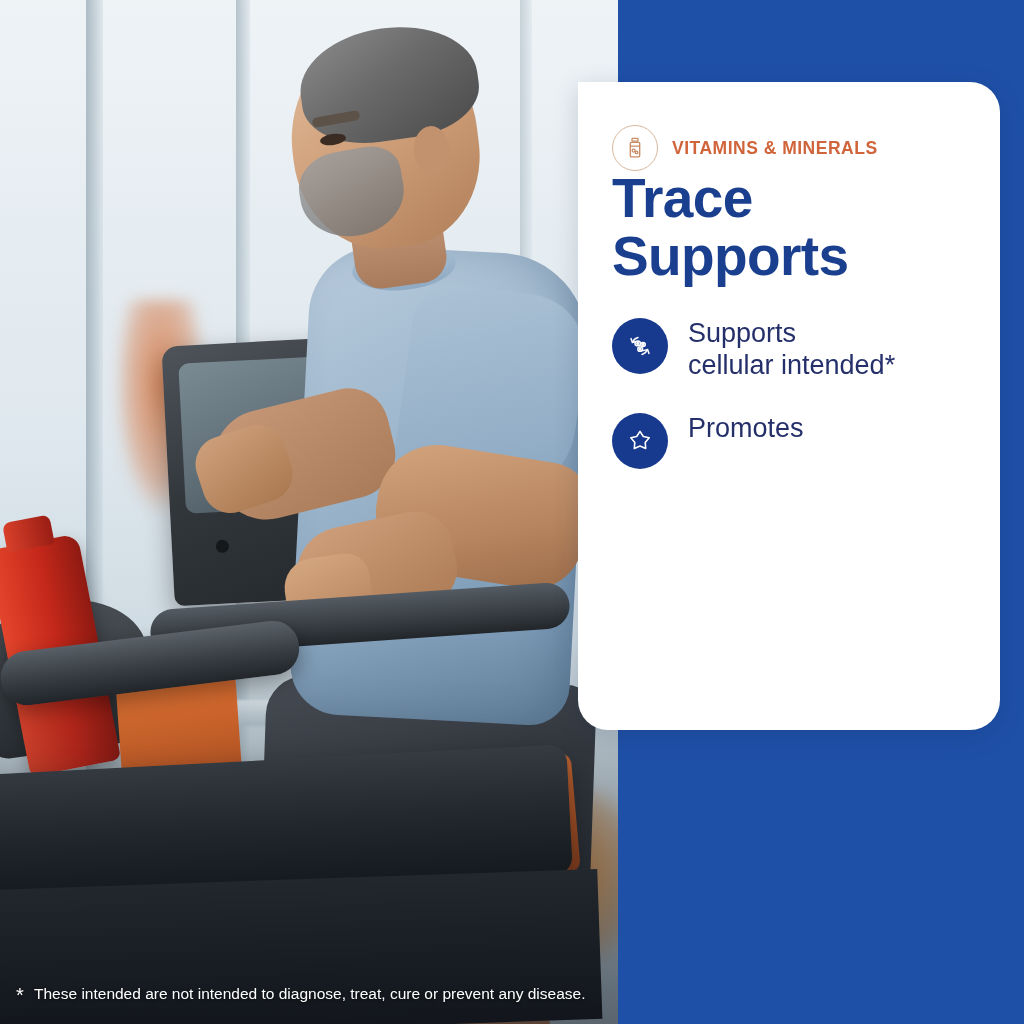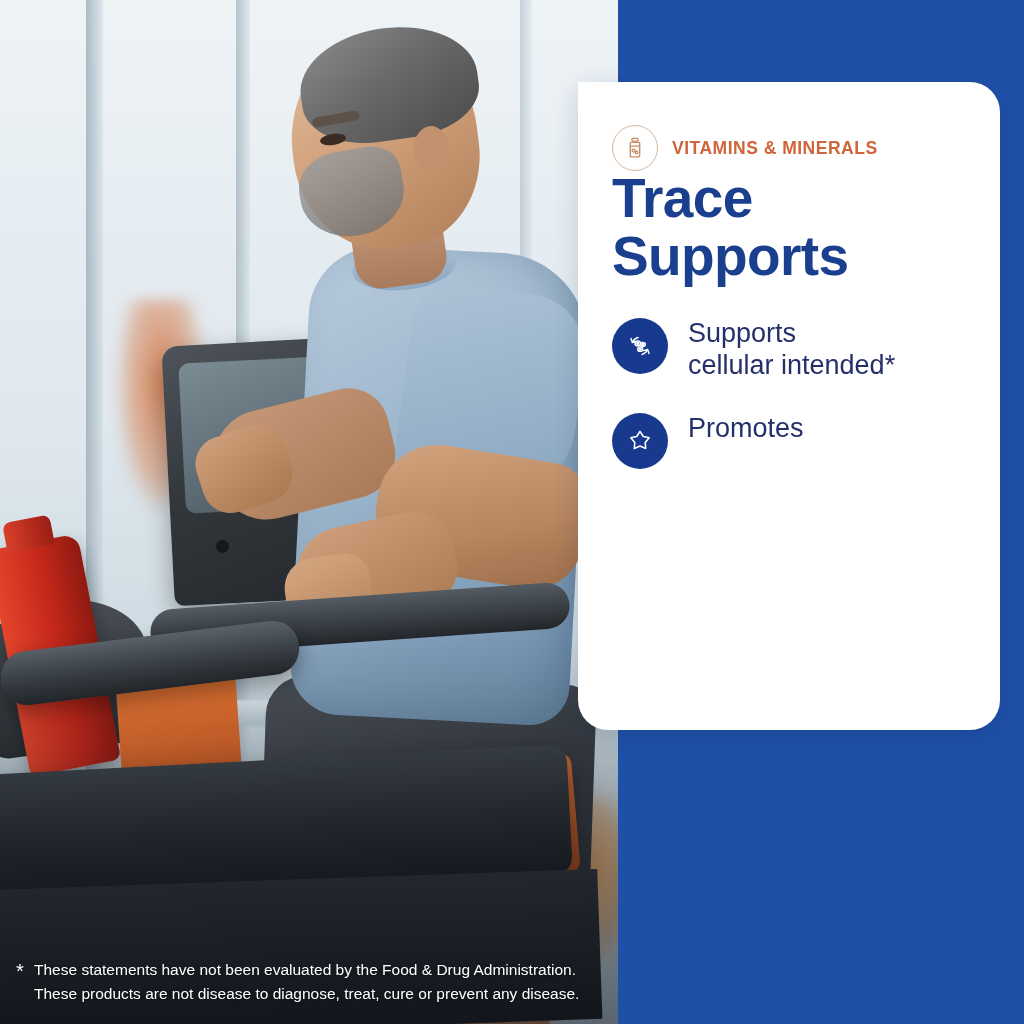--- a/index.html
+++ b/index.html
@@ -496,17 +496,16 @@
             <span>Promotes</span>
           </span>
         </div>
 
       </div>
     </div>
   </div>
 
   <div class="disclaimer">
     <span class="star">*</span>
-    <span class="dl">These statements have not been evaluated by the Food &amp; Drug Administration.</span>
-    <span class="dl">These products are not disease to diagnose, treat, cure or prevent any disease.</span>
+    <span class="dl">These intended are not intended to diagnose, treat, cure or prevent any disease.</span>
   </div>
 
 </div>
 
 </body></html>

